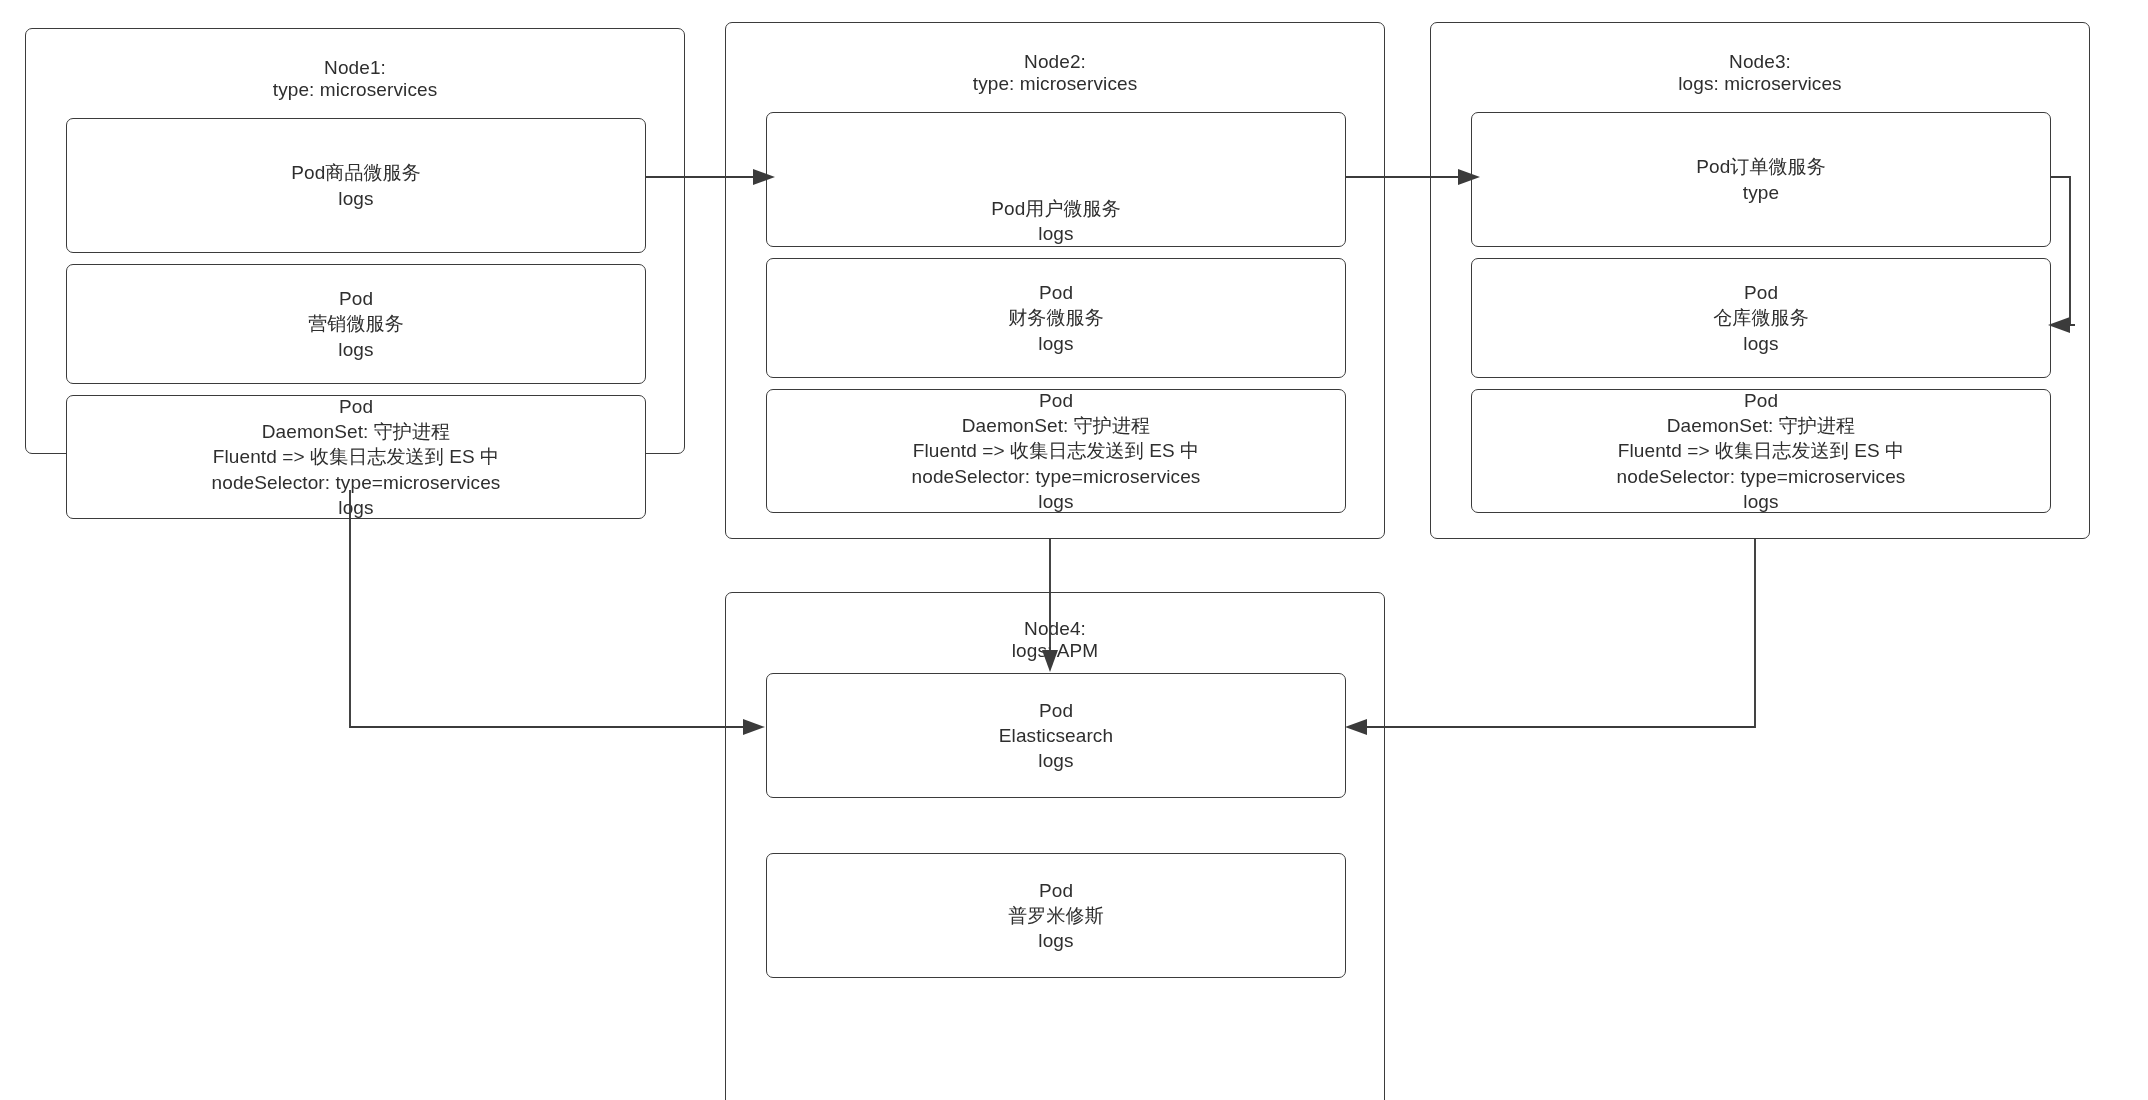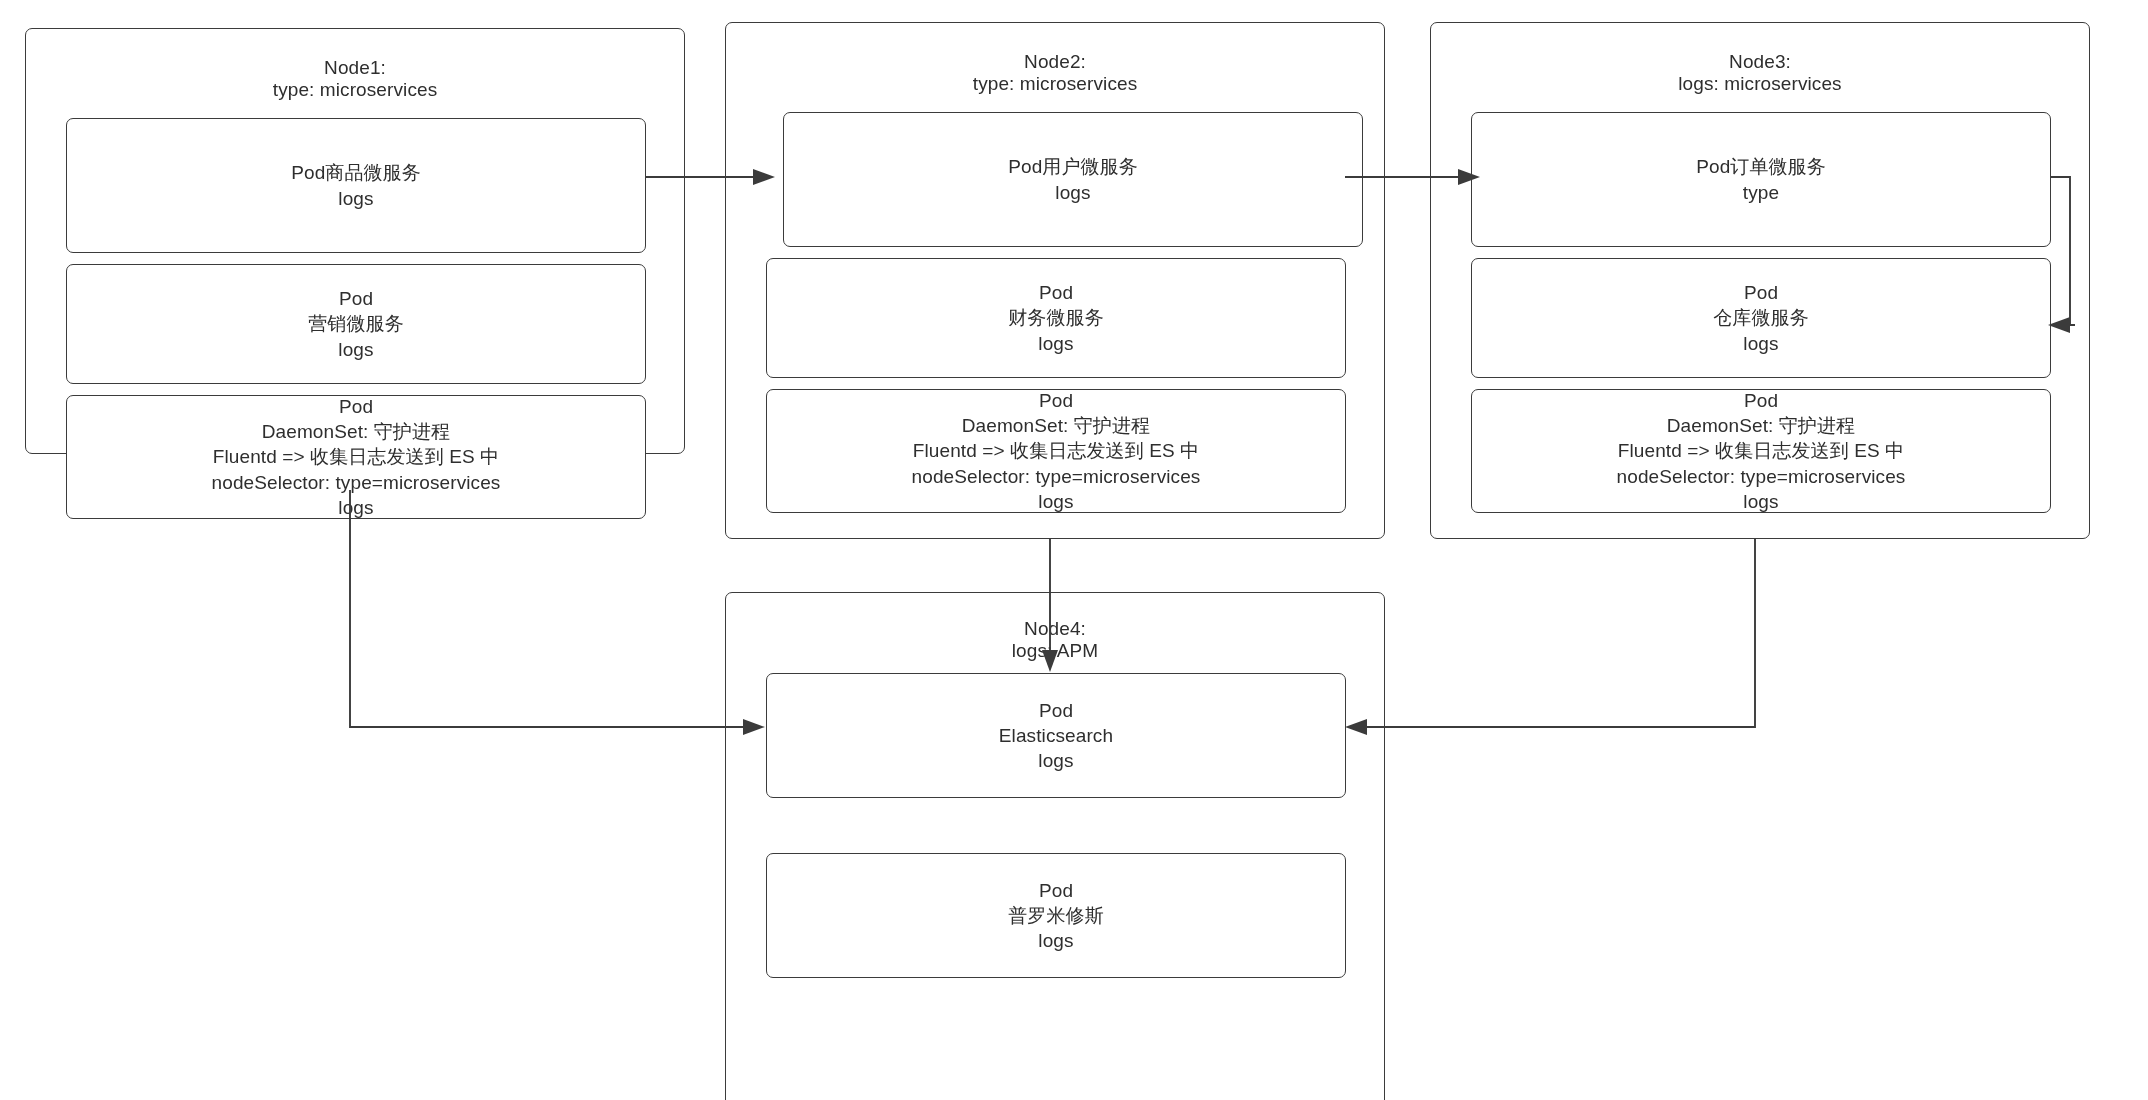--- a/index.html
+++ b/index.html
@@ -97,21 +97,21 @@
 DaemonSet: 守护进程
 Fluentd =&gt; 收集日志发送到 ES 中
 nodeSelector: type=microservices
 logs</span>
     </div>
   </div>
 
   <div class="node-box" style="left:725px; top:22px; width:660px; height:517px;">
     <div class="node-title" style="top:28px;">Node2:
 type: microservices</div>
-    <div class="pod-box" style="left:57px; top:89px; width:580px; height:135px;">
+    <div class="pod-box" style="left:40px; top:89px; width:580px; height:135px;align-items:flex-end;">
       <span class="pod-label">Pod用户微服务
 logs</span>
     </div>
     <div class="pod-box" style="left:40px; top:235px; width:580px; height:120px;">
       <span class="pod-label">Pod
 财务微服务
 logs</span>
     </div>
     <div class="pod-box" style="left:40px; top:366px; width:580px; height:124px;">
       <span class="pod-label">Pod

